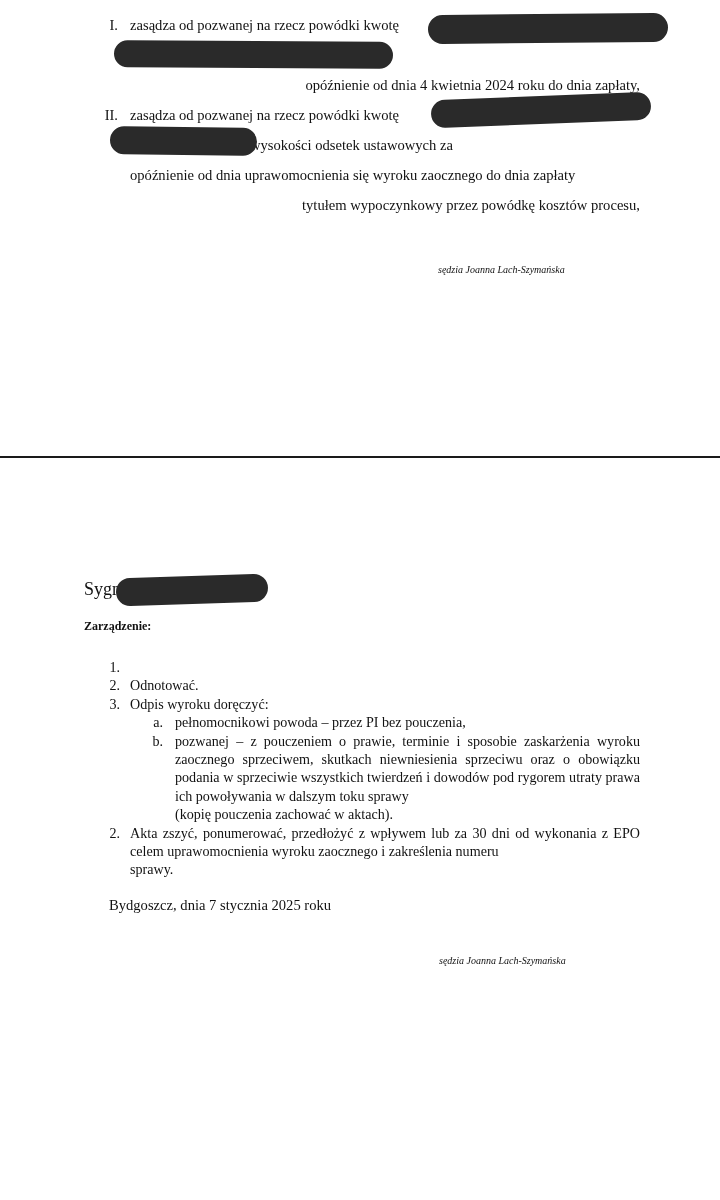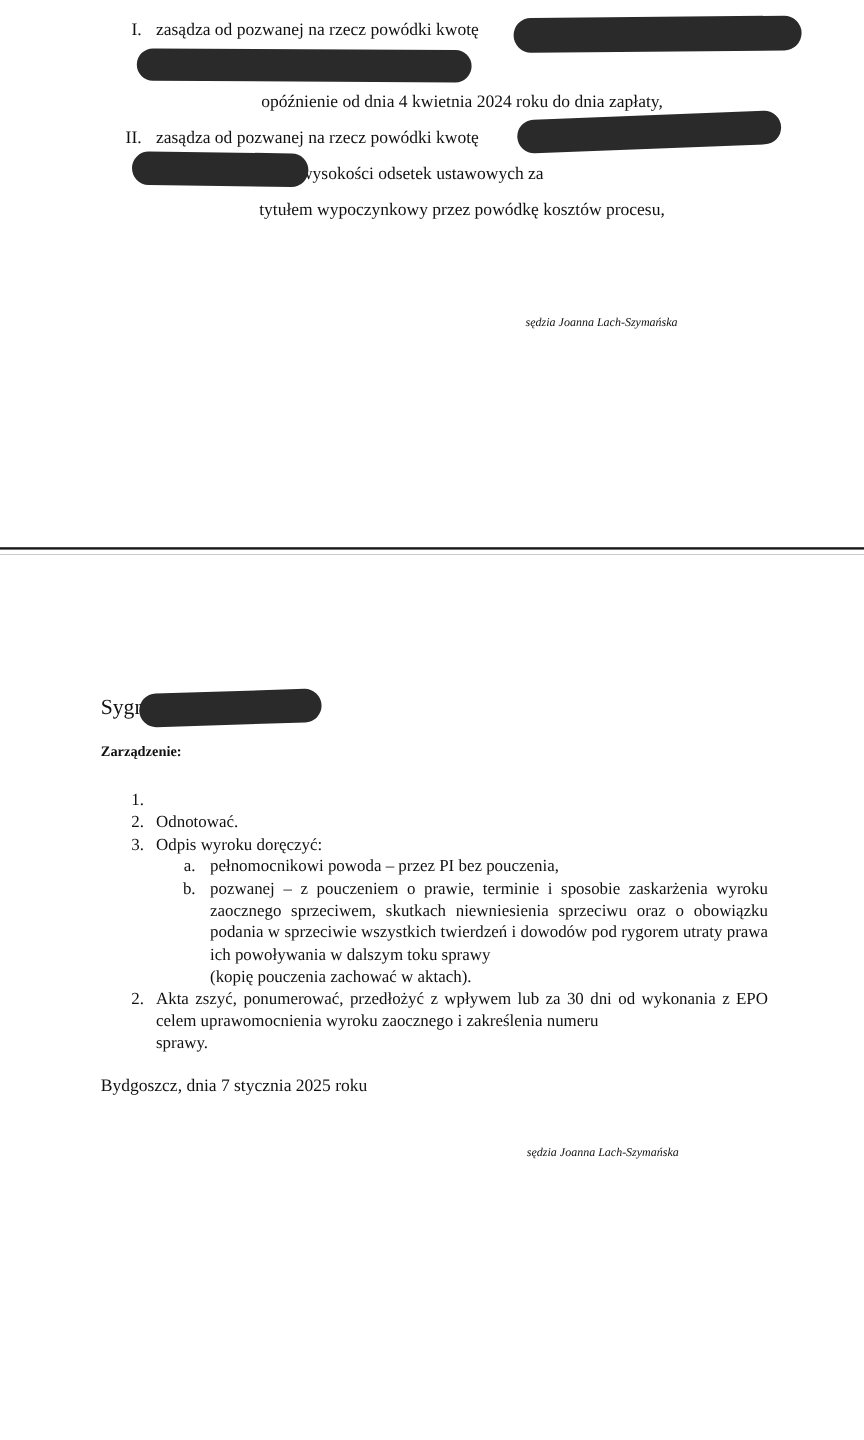--- a/index.html
+++ b/index.html
@@ -65,41 +65,42 @@
     top: 0;
     width: 118px;
     text-align: right;
     font-size: 14.6px;
     line-height: 30px;
   }
   .roman-item p {
     margin: 0;
     text-align: justify;
   }
-  .roman-item p.last { text-align: center; }
+  .roman-item p.last { text-align: right; }
 
   
   .redaction {
     position: absolute;
     background: #2a2a2a;
     border-radius: 18px;
     z-index: 5;
   }
 
   
   .signature {
     position: absolute;
     font-style: italic;
     font-size: 10px;
     white-space: nowrap;
   }
   .date-line {
     position: absolute;
     font-size: 14.6px;
     white-space: nowrap;
+    margin-left: 25px;
   }
 
   
   .sygn-line {
     position: absolute;
     font-size: 18px;
     white-space: nowrap;
   }
   .heading-bold {
     position: absolute;
@@ -170,20 +171,21 @@
       <span class="marker">I.</span>
       <p>zasądza od pozwanej na rzecz powódki kwotę</p>
       <p>) wraz z odsetkami ustawowymi za</p>
       <p class="last">opóźnienie od dnia 4 kwietnia 2024 roku do dnia zapłaty,</p>
     </li>
 
     <li class="roman-item" style="height:120px;">
       <span class="marker">II.</span>
       <p>zasądza od pozwanej na rzecz powódki kwotę</p>
       <p>wraz z odsetkami w wysokości odsetek ustawowych za</p>
+      <p>opóźnienie od dnia uprawomocnienia się wyroku zaocznego do dnia zapłaty</p>
       <p class="last">tytułem wypoczynkowy przez powódkę kosztów procesu,</p>
     </li>
 
 
   </ol>
 
   <div class="redaction" style="left:428px; top:14px; width:240px; height:29px; transform:rotate(-0.5deg);"></div>
   <div class="redaction" style="left:114px; top:41px; width:279px; height:27px; transform:rotate(0.3deg);"></div>
   <div class="redaction" style="left:431px; top:96px; width:220px; height:28px; transform:rotate(-2.2deg);"></div>
   <div class="redaction" style="left:110px; top:127px; width:147px; height:28px; transform:rotate(0.8deg);"></div>

